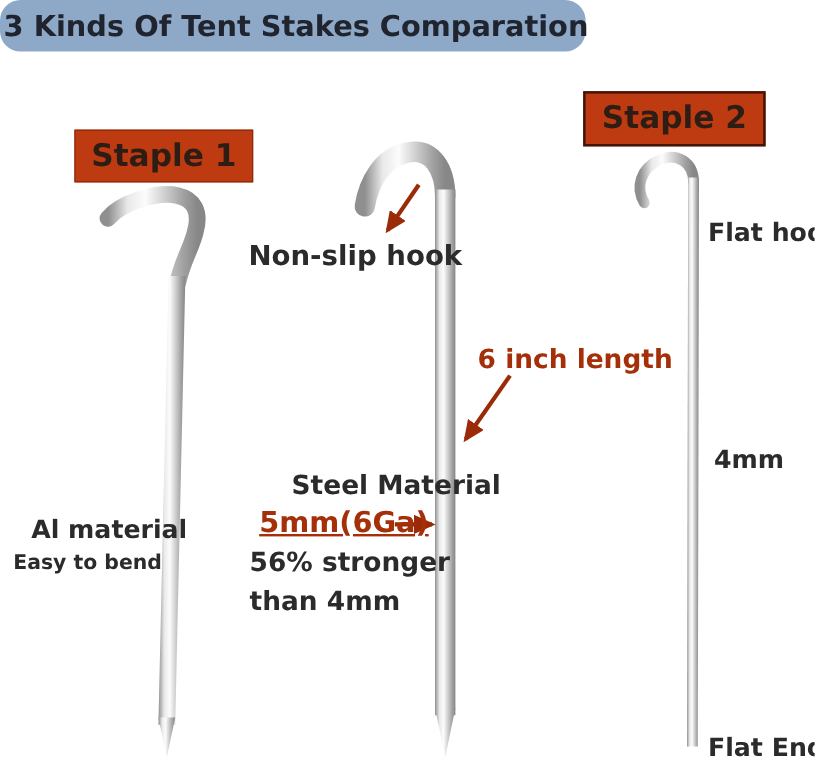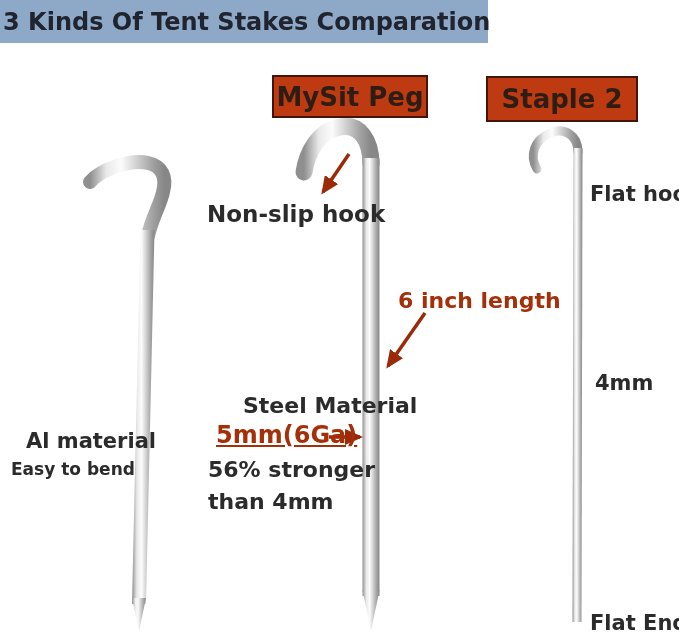--- a/index.html
+++ b/index.html
@@ -5,21 +5,21 @@
   html,body { margin:0; padding:0; background:#ffffff; }
   .canvas {
     position:relative; width:679px; height:639px; overflow:hidden;
     background:#ffffff;
     font-family:"DejaVu Sans","Liberation Sans",sans-serif;
   }
   .title-bar {
     position:absolute; left:0; top:0; width:488px; height:43px;
     background:var(--title-bg,#8EA9C8);
     display:flex; align-items:center;
-    padding-left:3px; box-sizing:border-box;
+    padding-left:3px; box-sizing:border-box;border-radius:17px;
   }
   .title-bar span {
     font-size:24px; font-weight:bold; color:#20242e;
     white-space:nowrap; letter-spacing:0px;
   }
   .label-box {
     position:absolute; background:var(--label-bg,#BE3B11);
     display:flex; align-items:center; justify-content:center;
     font-weight:bold; color:#2e1d14; box-sizing:border-box;
   }
@@ -92,22 +92,22 @@
     </g>
     <g>
       <line class="arrow" x1="329" y1="437" x2="360" y2="437" marker-end="url(#ah)"></line>
     </g>
   </svg>
 
   <div class="title-bar">
     <span>3 Kinds Of Tent Stakes Comparation</span>
   </div>
 
-  <div class="label-box box-mysit">
-    <span>MySit Peg</span>
+  <div class="label-box box-staple1">
+    <span>Staple 1</span>
   </div>
   <div class="label-box box-staple2">
     <span>Staple 2</span>
   </div>
 
   <div class="ann t-almat">Al material</div>
   <div class="ann t-easy">Easy to bend</div>
 
   <div class="ann t-nonslip">Non-slip hook</div>
   <div class="ann t-9inch red">6 inch length</div>

